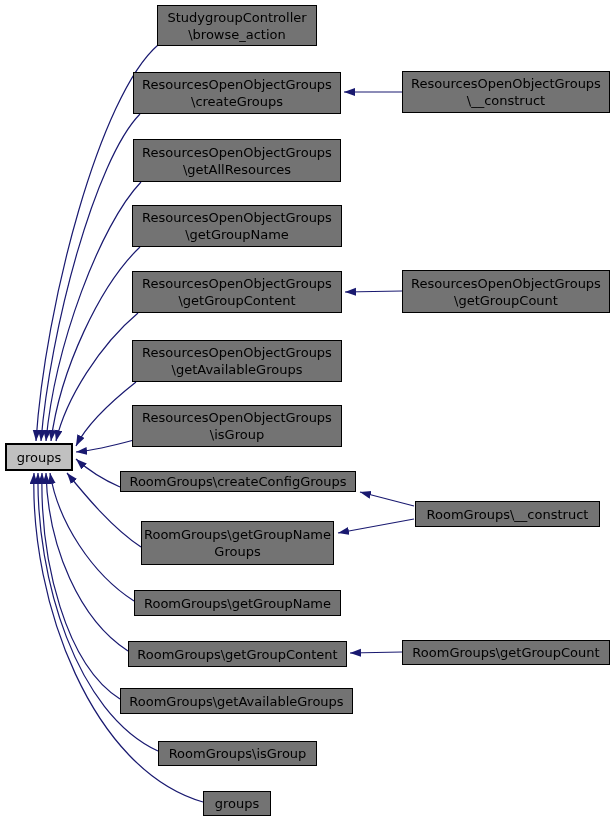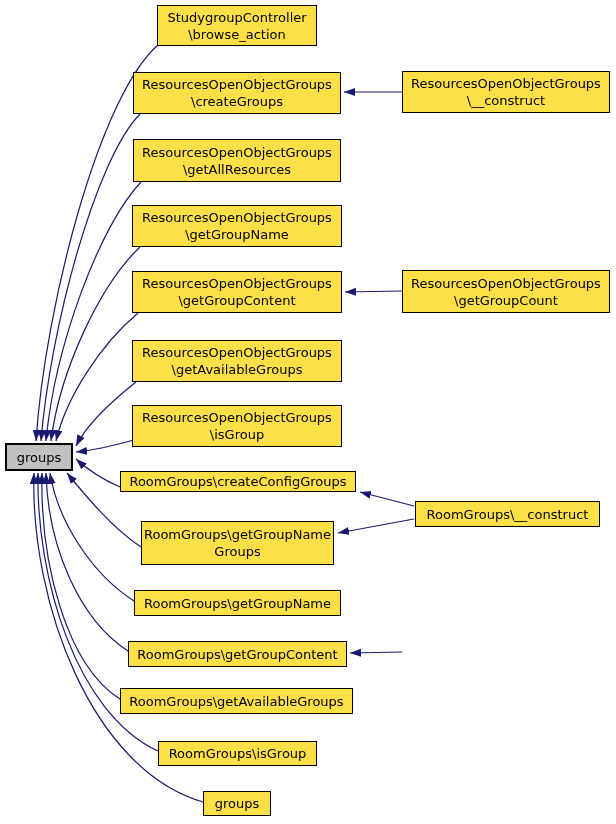--- a/index.html
+++ b/index.html
@@ -7,21 +7,21 @@
     position:relative;
     width:616px;height:824px;
     background:#ffffff;
     font-family:"DejaVu Sans",sans-serif;
     overflow:hidden;
   }
   .edges{position:absolute;left:0;top:0;width:616px;height:824px;}
   .node{
     position:absolute;
     box-sizing:border-box;
-    background:#fde047;
+    background:#737373;
     border:1px solid #000000;
     display:grid;
     place-items:center;
     text-align:center;
     white-space:pre-line;
     font-size:13px;
     line-height:17px;
     color:#000000;
     cursor:pointer;
   }
@@ -89,14 +89,15 @@
   <div class="node" style="left:134px;top:590px;width:207px;height:26px">RoomGroups\getGroupName</div>
   <div class="node" style="left:158px;top:741px;width:159px;height:25px">RoomGroups\isGroup</div>
   <div class="node" style="left:120px;top:688px;width:233px;height:26px">RoomGroups\getAvailableGroups</div>
   <div class="node" style="left:203px;top:791px;width:68px;height:25px">groups</div>
 
   <div class="node" style="left:402px;top:71px;width:208px;height:42px">ResourcesOpenObjectGroups
 \__construct</div>
   <div class="node" style="left:402px;top:270px;width:208px;height:43px">ResourcesOpenObjectGroups
 \getGroupCount</div>
   <div class="node" style="left:415px;top:501px;width:185px;height:26px">RoomGroups\__construct</div>
+  <div class="node" style="left:402px;top:640px;width:208px;height:25px">RoomGroups\getGroupCount</div>
 
 </div>
 
 </body></html>

